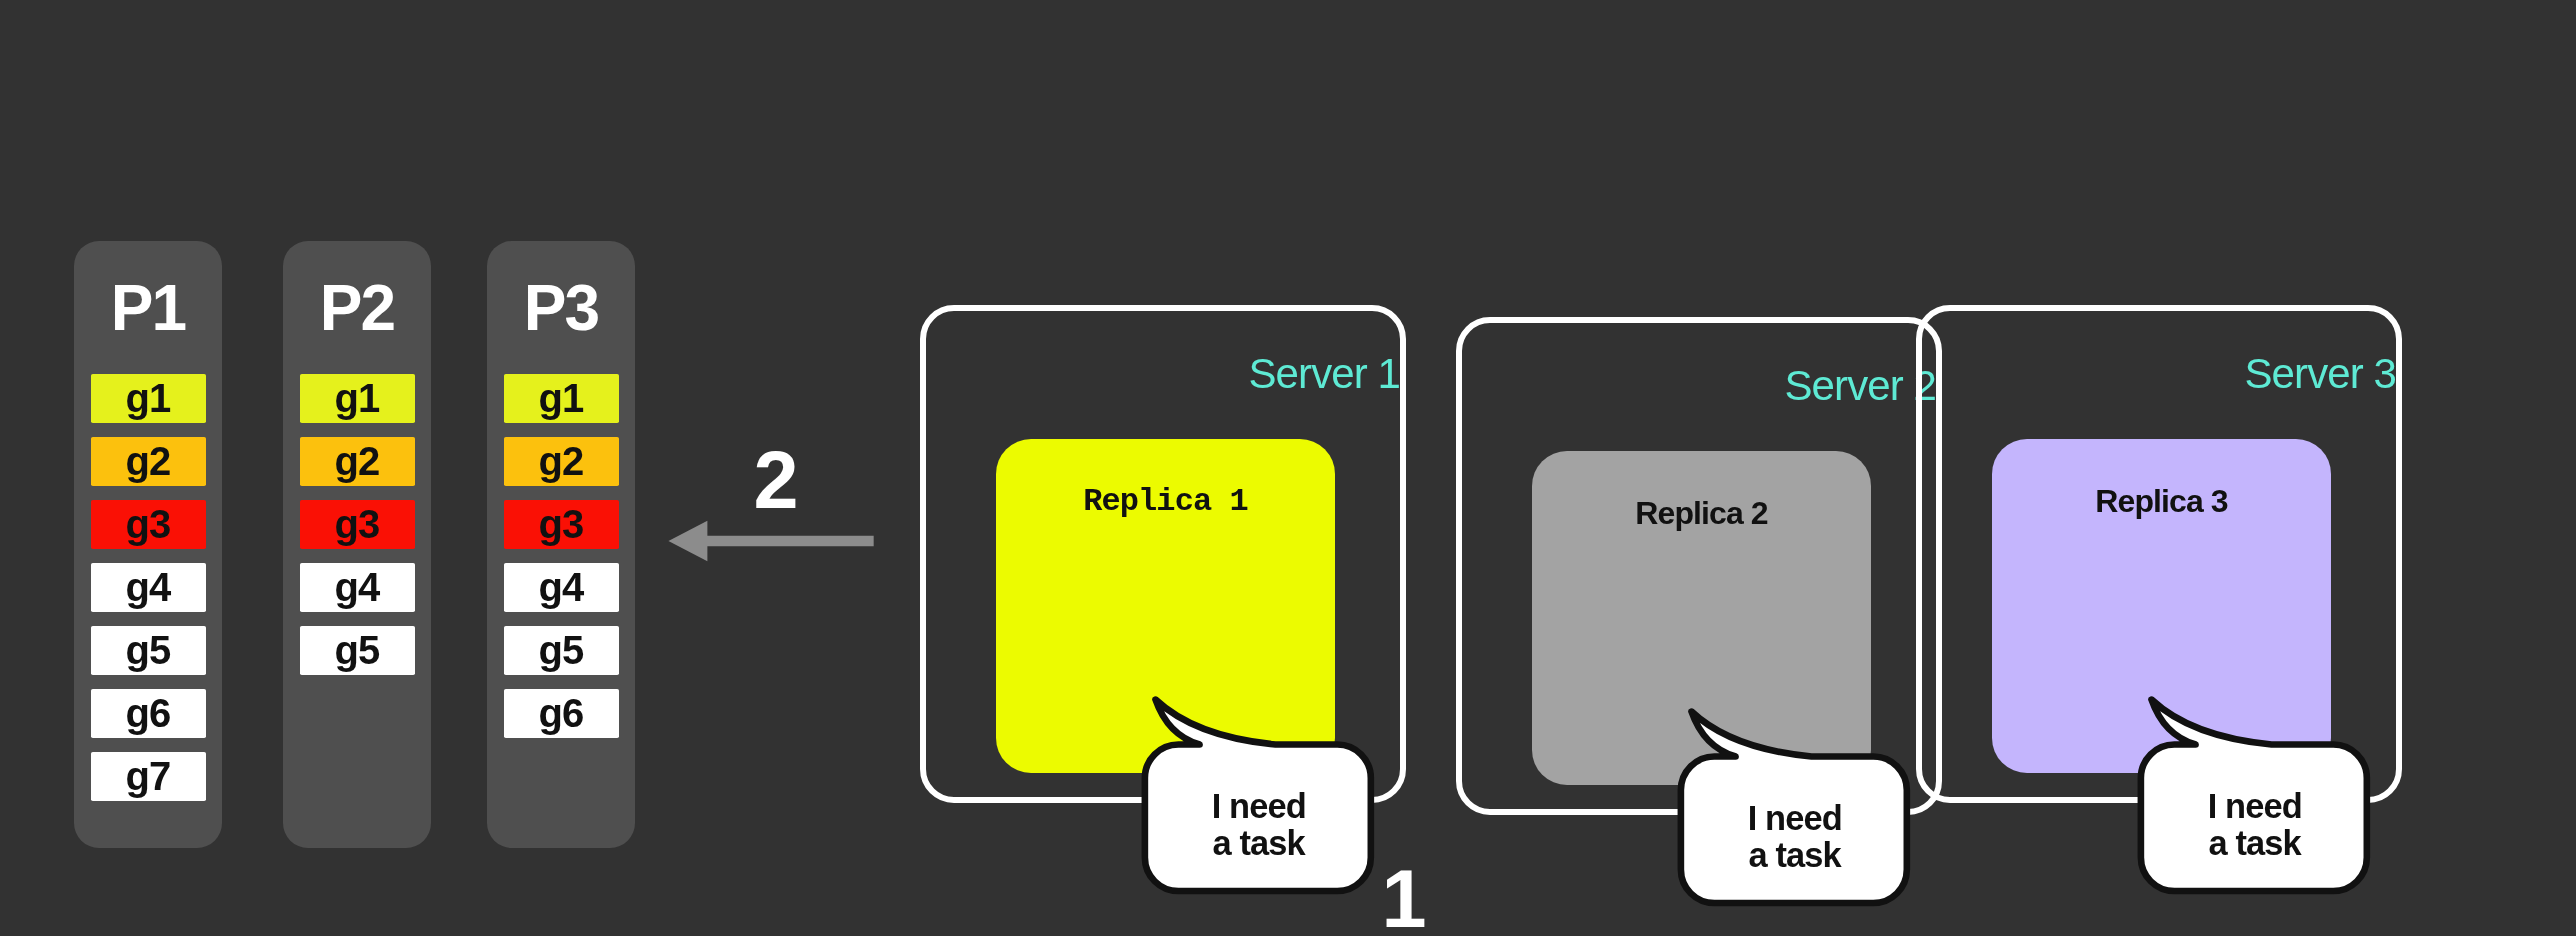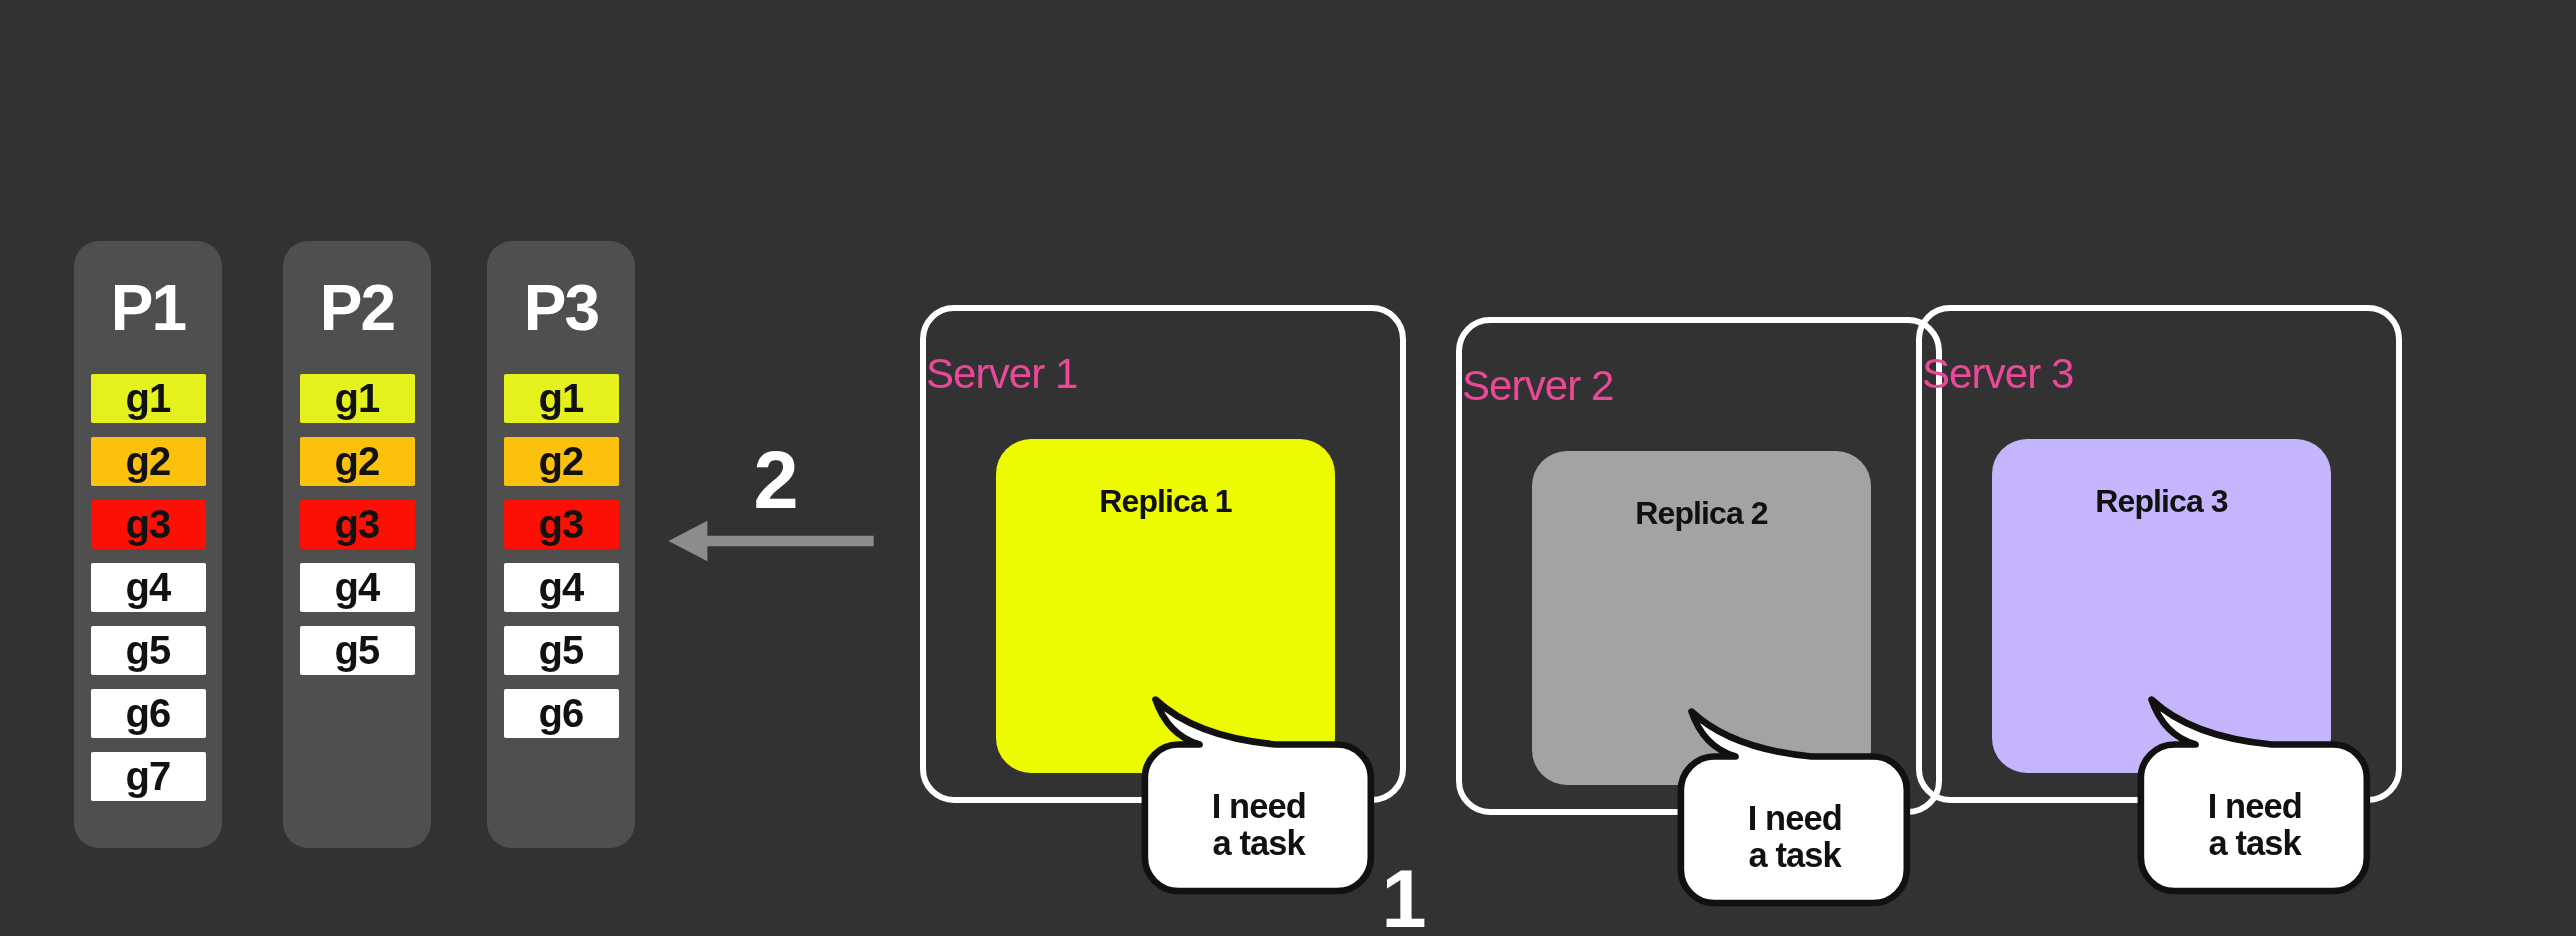--- a/index.html
+++ b/index.html
@@ -78,22 +78,22 @@
     left: 0;
     top: 0;
     width: 486px;
     height: 498px;
     box-sizing: border-box;
     border: 6.2px solid #ffffff;
     border-radius: 34px;
   }
   .server-title {
     margin-top: 39px;
-    text-align: left;
-    color: #ec4899;
+    text-align: right;
+    color: #5eead4;
     font-size: 42px;
     font-weight: 400;
     letter-spacing: -0.9px;
   }
   .replica {
     position: absolute;
     left: 70px;
     top: 128px;
     width: 339px;
     height: 334px;
@@ -178,21 +178,21 @@
 
   <div class="step2-label">2</div>
   <svg class="arrow2" width="217" height="46" viewBox="0 0 245 52">
     <line x1="238" y1="26" x2="44" y2="26" stroke-width="12" style="stroke: rgb(140, 140, 140);"></line>
     <polygon points="6,26 50,3 50,49" style="fill: rgb(140, 140, 140);"></polygon>
   </svg>
 
   <div class="server-group" style="left:920px;">
     <div class="server-box">
       <div class="server-title">Server 1</div>
-      <div class="replica" style="background: rgb(236, 251, 0);">
+      <div class="replica" style="background: rgb(236, 251, 0); font-family: Liberation Mono, monospace;">
         <div class="replica-title">Replica 1</div>
       </div>
     </div>
     <svg class="bubble" width="239" height="203" viewBox="0 0 270 230">
       <path class="bubble-shape" d="M 16 4 C 50 36 100 50 152 55 L 222 55 A 38 38 0 0 1 260 93 L 260 183 A 38 38 0 0 1 222 221 L 42 221 A 38 38 0 0 1 4 183 L 4 93 A 38 38 0 0 1 42 55 L 66 55 C 42 48 25 30 16 4 Z"></path>
       <text class="bubble-text" x="133" y="138">I need</text>
       <text class="bubble-text" x="133" y="180">a task</text>
     </svg>
   </div>
 

